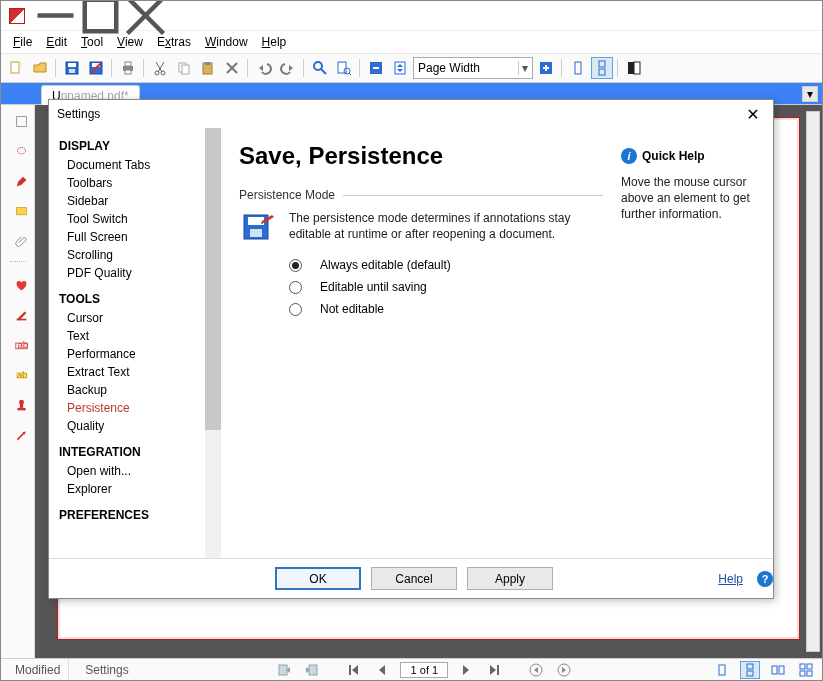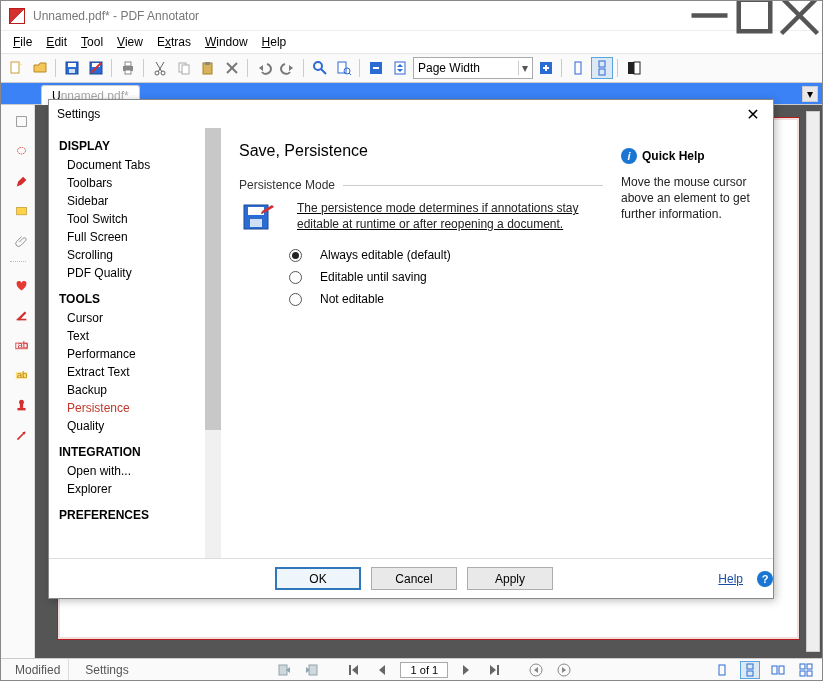--- a/index.html
+++ b/index.html
@@ -43,24 +43,24 @@
 .dlg-body { flex:1; display:flex; overflow:hidden; }
 .dlg-nav { width:172px; border-right:0; position:relative; padding:6px 0 6px 10px; overflow:hidden;}
 .dlg-nav .scroll { position:absolute; right:0; top:0; bottom:0; width:16px; background:#f0f0f0;}
 .dlg-nav .thumb { position:absolute; right:0; top:0; width:16px; height:302px; background:#c8c8c8;}
 .dlg-nav .grp { font-weight:bold; margin-top:10px; margin-bottom:3px; font-size:12px;}
 .dlg-nav .grp:first-child { margin-top:5px;}
 .dlg-nav .item { padding:1px 0 1px 8px; cursor:default; line-height:16px;}
 .dlg-nav .item.sel { color:#c0392b; }
 .dlg-main { flex:1; padding:14px 18px 8px 18px; display:flex; gap:18px;}
 .dlg-content { flex:1; }
-.dlg-content h1 { font-size:16px; font-weight:400; margin-bottom:18px;}
+.dlg-content h1 { font-size:24px; font-weight:700; margin-bottom:18px;}
 .fieldset-label { display:flex; align-items:center; gap:8px; margin-bottom:8px; color:#333;}
 .fieldset-label .line { flex:1; height:1px; background:#ccc;}
-.pm-row { display:flex; gap:20px;text-decoration:underline; }
+.pm-row { display:flex; gap:12px; }
 .pm-icon { width:38px; height:38px; display:flex; align-items:center; justify-content:center;}
 .pm-desc { flex:1; font-size:12px; line-height:16px; color:#222; margin-bottom:12px;}
 .radio-opt { display:flex; align-items:center; gap:18px; margin:4px 0 8px 50px; font-size:12px;}
 .radio { width:13px; height:13px; border:1px solid #555; border-radius:50%; display:flex; align-items:center; justify-content:center;}
 .radio.checked::after { content:""; width:7px; height:7px; background:#222; border-radius:50%;}
 .quickhelp { width:134px; }
 .qh-title { display:flex; align-items:center; gap:5px; font-weight:bold; margin-bottom:10px; margin-top:6px;}
 .qh-body { font-size:12px; line-height:16px; color:#222;}
 .info-icon { width:16px; height:16px; border-radius:50%; background:#1976d2; color:#fff; display:flex; align-items:center; justify-content:center; font-weight:bold; font-size:11px; font-style:italic;}
 .dlg-footer { height:40px; border-top:1px solid #ddd; display:flex; align-items:center; padding:0 0; gap:10px; justify-content:flex-start;}
@@ -69,21 +69,20 @@
 .dlg-btn.primary { border:2px solid #2e77bb; background:#eef5fb;}
 .dlg-footer .spacer { flex:1;}
 .help-link { color:#1a4fa3; text-decoration:underline; margin-right:4px;}
 .help-q { width:16px; height:16px; border-radius:50%; background:#1976d2; color:#fff; display:flex;align-items:center;justify-content:center; font-size:11px; font-weight:bold;}
 </style>
 </head>
 <body>
 
 <div class="titlebar">
   <div class="app-icon"></div>
-  <div class="title">Unnamed.pdf* - PDF Annotator</div>
   <div class="win-btns">
     <div class="win-btn">
         <svg viewBox="0 0 10 10">
           <line x1="1" y1="5" x2="9" y2="5" stroke="#555" stroke-width="1"></line>
         </svg>
       </div>
     <div class="win-btn">
         <svg viewBox="0 0 10 10">
           <rect x="1.5" y="1.5" width="7" height="7" fill="none" stroke="#555"></rect>
         </svg>

